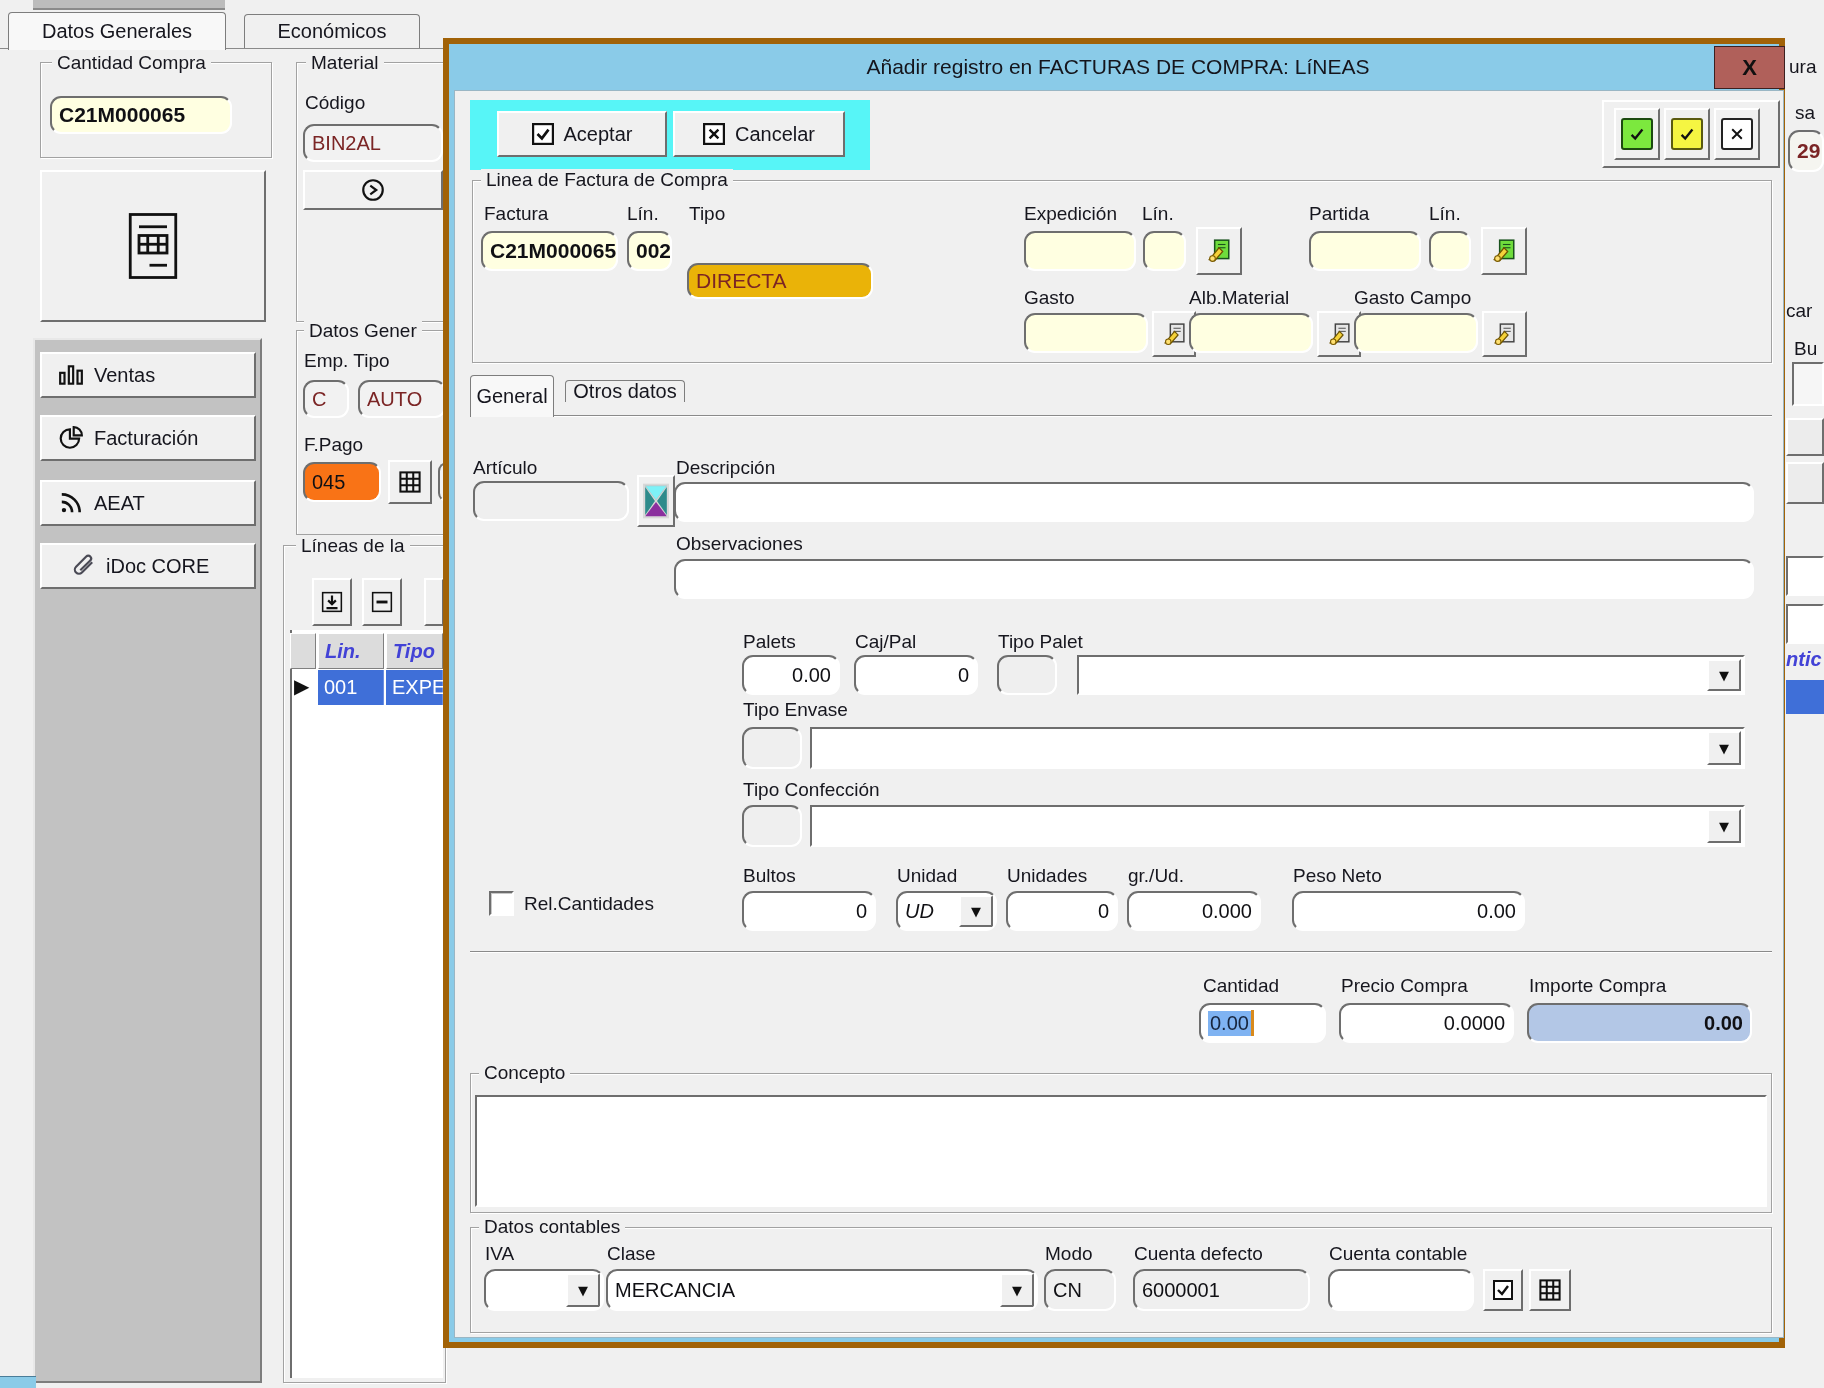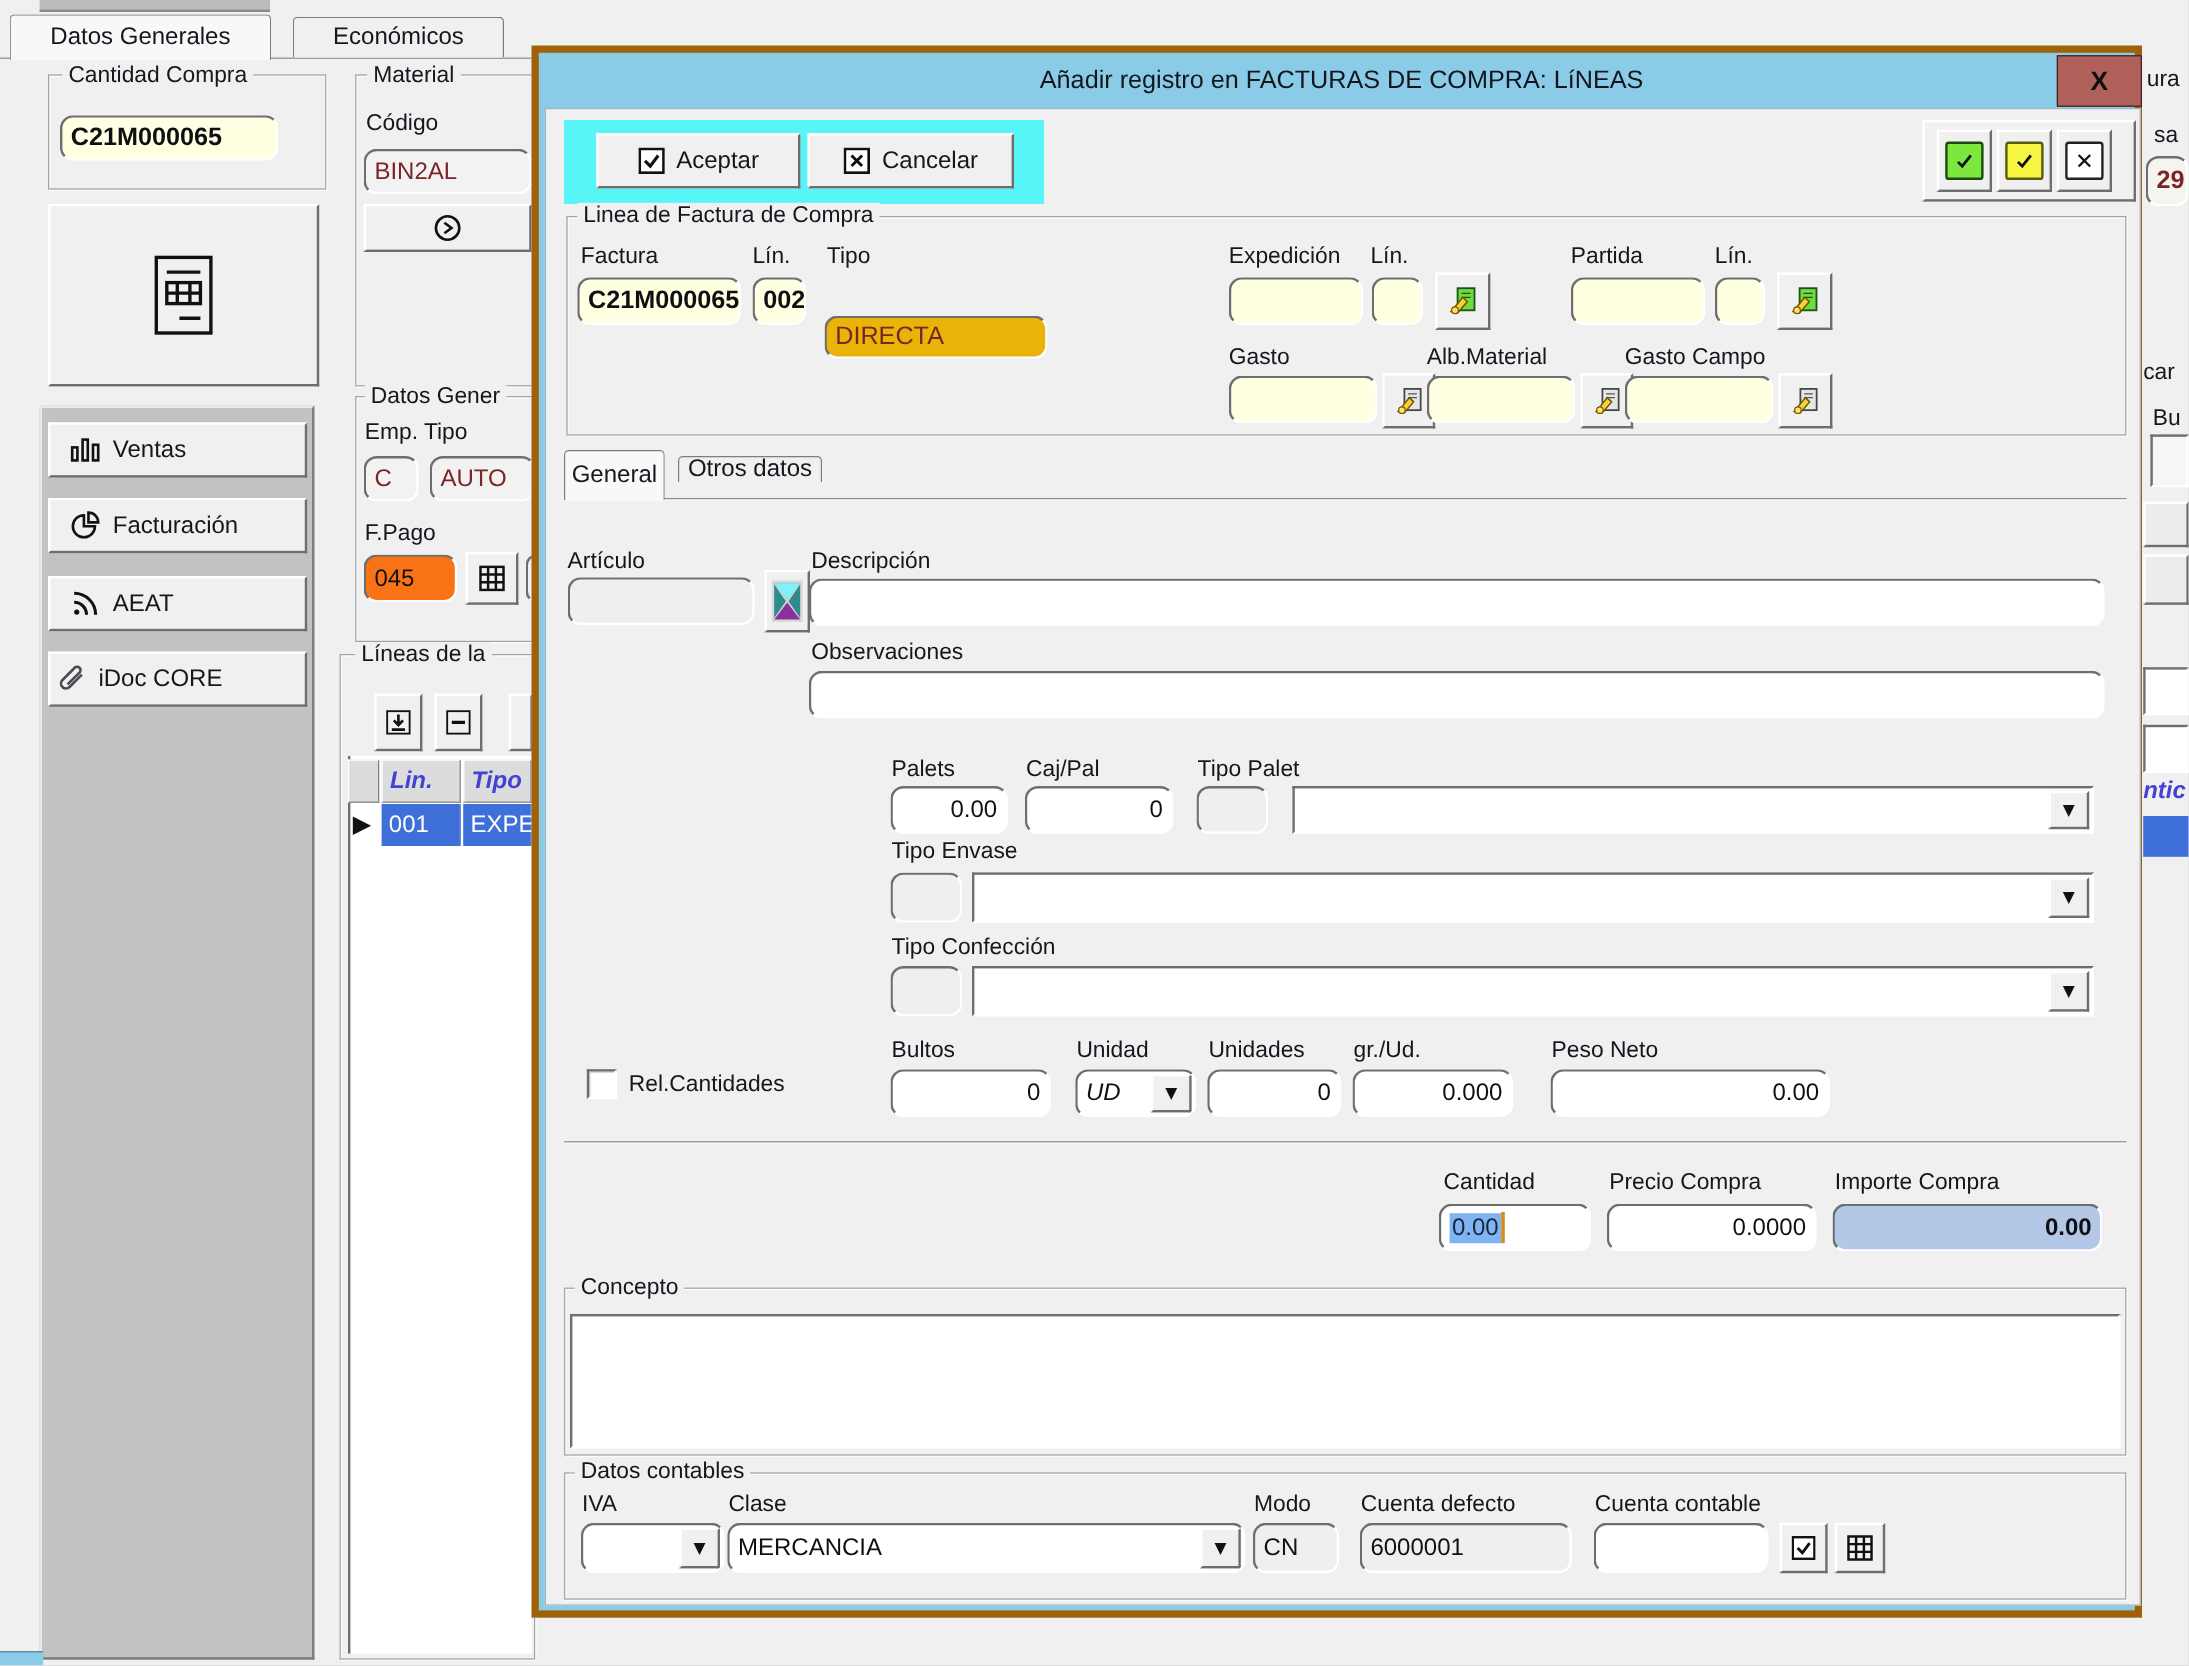--- a/index.html
+++ b/index.html
@@ -89,21 +89,21 @@
   <div class="abs raised btn" style="left:40px;top:480px;width:216px;height:46px;justify-content:flex-start;padding-left:16px;">
     <span>
       <svg width="26" height="26" viewBox="0 0 24 24" fill="none" stroke="#111" stroke-width="2.4">
         <circle cx="5.5" cy="18.5" r="2" fill="#111" stroke="none"></circle>
           <path d="M3.5 11 a9.5 9.5 0 0 1 9.5 9.5"></path>
           <path d="M3.5 4 a16.5 16.5 0 0 1 16.5 16.5"></path>
       </svg>
       </span>
     <span>AEAT</span>
   </div>
-  <div class="abs raised btn" style="left:40px;top:543px;width:216px;height:46px;justify-content:flex-start;padding-left:4px;">
+  <div class="abs raised btn" style="left:40px;top:543px;width:216px;height:46px;justify-content:flex-start;padding-left:28px;">
     <span>
       <svg width="26" height="26" viewBox="0 0 24 24" fill="none" stroke="#4a4a55" stroke-width="2">
         <path d="M20.5 8.5 L11 18 a3.8 3.8 0 0 1 -5.4 -5.4 L15 3.2 a2.6 2.6 0 0 1 3.7 3.7 L9.5 16"></path>
       </svg>
       </span>
     <span>iDoc CORE</span>
   </div>
 
   <div class="abs grp" style="left:296px;top:62px;width:150px;height:260px;"></div>
   <div class="abs cap" style="left:306px;top:52px;">Material</div>

